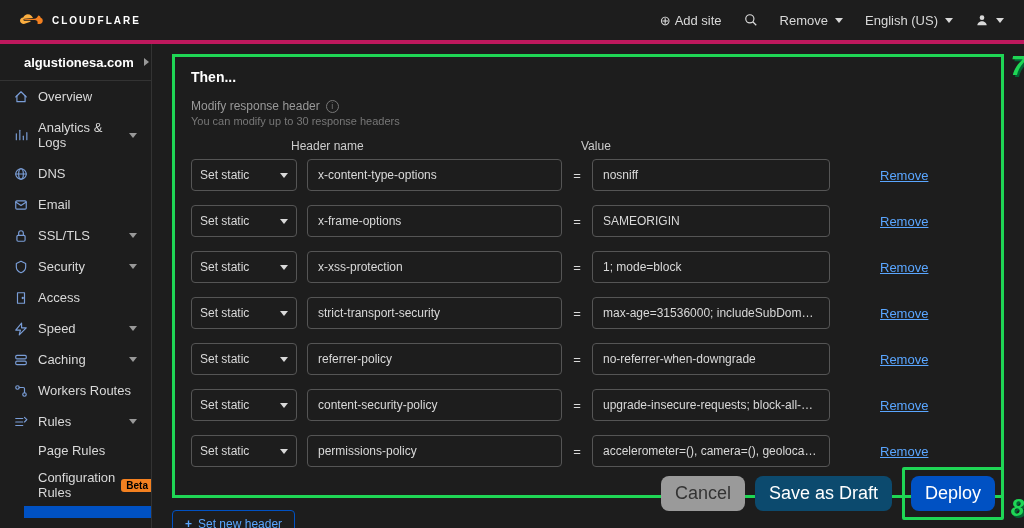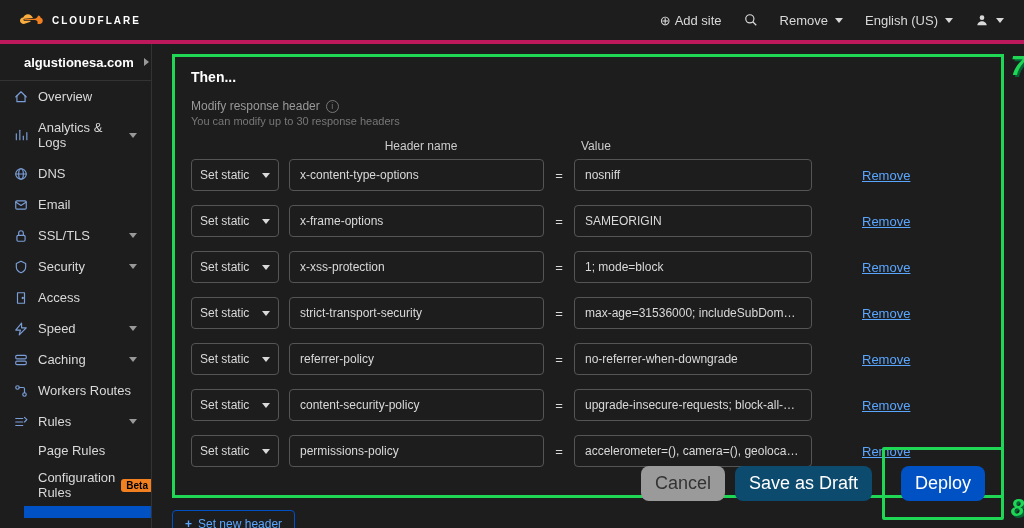--- a/index.html
+++ b/index.html
@@ -58,26 +58,26 @@
   border: 3px solid #1fd655;
   padding: 12px 16px 14px 16px;
   position: relative;
 }
 .panel-title { color: #fff; font-size: 14px; font-weight: 600; margin-bottom: 14px; }
 .panel-sub { color: #999; font-size: 12px; display: flex; align-items: center; gap: 6px; margin-bottom: 2px; }
 .panel-hint { color: #777; font-size: 11px; margin-bottom: 12px; }
 .info-icon { display:inline-flex; width:13px; height:13px; border:1px solid #777; border-radius:50%; align-items:center; justify-content:center; font-size:9px; color:#777; }
 .cols-header { display: flex; margin-bottom: 6px; font-size: 12px; color: #ccc; }
 .col-hspacer1 { width: 100px; }
-.col-hname { width: 260px; text-align: center; }
+.col-hname { width: 260px; }
 .col-hgap { width: 30px; }
 .col-hvalue { width: 240px; }
 .row { display: flex; align-items: center; margin-bottom: 14px; }
 .dropdown {
-  width: 88px; height: 32px; border: 1px solid #555; border-radius: 4px;
+  width: 106px; height: 32px; border: 1px solid #555; border-radius: 4px;
   display: flex; align-items: center; padding: 0 8px; cursor: pointer;
   justify-content: space-between; color: #d9d9d9; font-size: 12px;
 }
 .input {
   width: 255px; height: 32px; border: 1px solid #555; border-radius: 4px;
   background: transparent; color: #d9d9d9; padding: 0 10px; margin-left: 10px;
   font-size: 12px; outline: none; overflow: hidden; white-space: nowrap; text-overflow: ellipsis;
 }
 .input.value { width: 238px; margin-left: 0; }
 .eq { width: 30px; text-align: center; color: #d9d9d9; }
@@ -88,21 +88,21 @@
   margin-top: 4px;
 }
 .plus { font-weight: 700; }
 .footer-btns {
   position: absolute; right: 20px; bottom: 8px; display: flex; gap: 10px; align-items: center;
 }
 .btn { padding: 7px 14px; border-radius: 8px; font-size: 18px; cursor: pointer; border: none; }
 .btn-cancel { background: #9a9a9a; color: #333; }
 .btn-draft { background: #0c4a6e; color: #fff; }
 .btn-deploy { background: #0051c3; color: #fff; }
-.deploy-wrap { border: 3px solid #1fd655; padding: 16px; border-radius: 2px; }
+.deploy-wrap { border: 3px solid #1fd655; padding: 6px; border-radius: 2px; }
 .annotation-7 {
   position: absolute; top: 6px; right: -2px; color: #1fd655;
   font-size: 28px; font-weight: 900; font-style: italic;
   text-shadow: 2px 2px 0 #063;
 }
 .annotation-8 {
   position: absolute; right: 0px; bottom: 6px; color: #1fd655;
   font-size: 24px; font-weight: 900; font-style: italic;
   text-shadow: 2px 2px 0 #063;
 }

